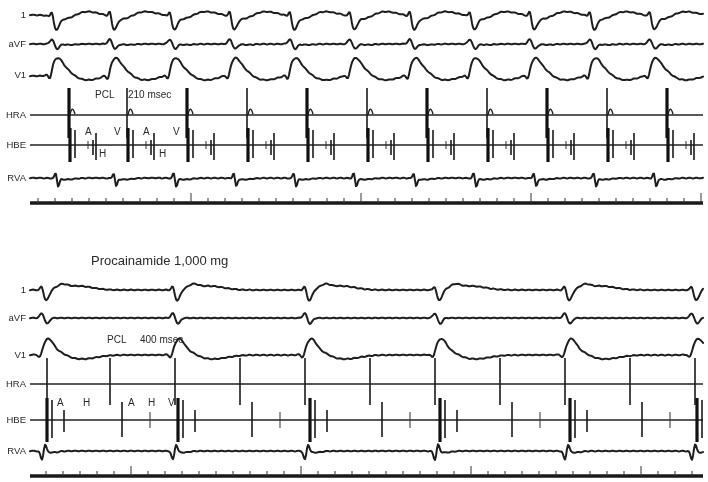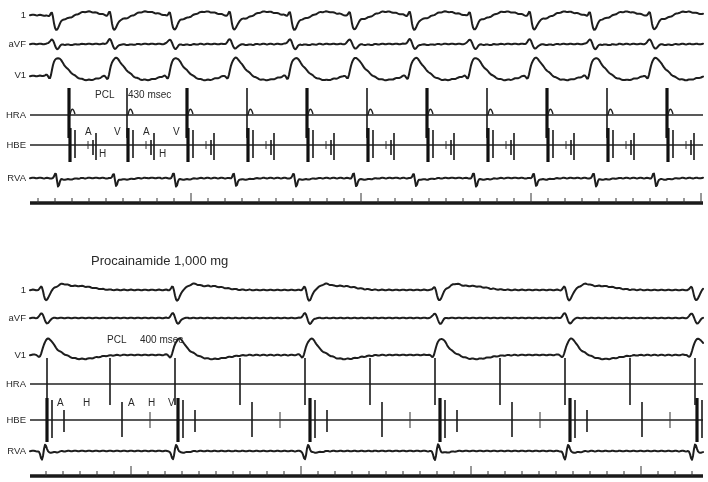--- a/index.html
+++ b/index.html
@@ -21,21 +21,21 @@
 
 <div>
   <span class="lbl" style="top:9px">1</span>
   <span class="lbl" style="top:38px">aVF</span>
   <span class="lbl" style="top:69px">V1</span>
   <span class="lbl" style="top:109px">HRA</span>
   <span class="lbl" style="top:139px">HBE</span>
   <span class="lbl" style="top:172px">RVA</span>
 
   <span class="ann" style="left:95px;top:89px">PCL</span>
-  <span class="ann" style="left:128px;top:89px">430 msec</span>
+  <span class="ann" style="left:128px;top:89px">210 msec</span>
 
   <span class="ann" style="left:85px;top:126px">A</span>
   <span class="ann" style="left:114px;top:126px">V</span>
   <span class="ann" style="left:143px;top:126px">A</span>
   <span class="ann" style="left:173px;top:126px">V</span>
   <span class="ann" style="left:99px;top:148px">H</span>
   <span class="ann" style="left:159px;top:148px">H</span>
 </div>
 
 <div>

